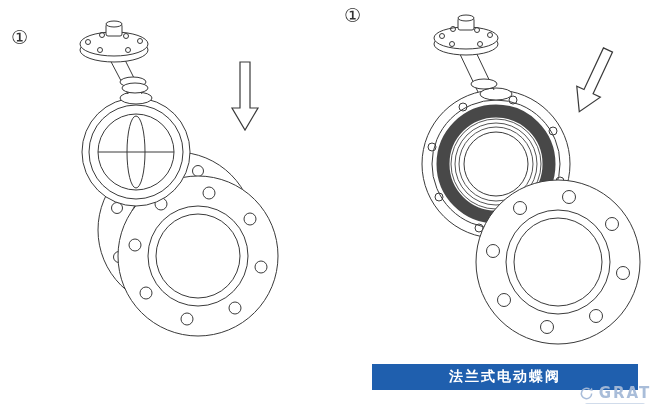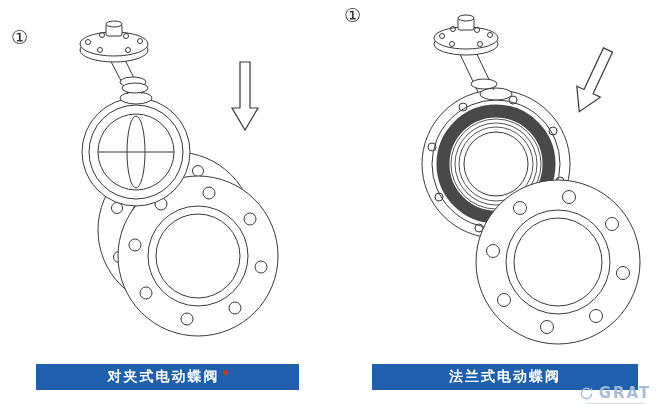--- a/index.html
+++ b/index.html
@@ -149,24 +149,20 @@
         <circle cx="144" cy="31" r="2.5"></circle>
       <circle cx="131" cy="26" r="2.5"></circle>
         <circle cx="107" cy="25" r="2.5"></circle>
     </g>
 
     <g transform="translate(262,46) rotate(25)">
       <polygon points="-5,0 5,0 5,46 13,46 0,68 -13,46 -5,46" fill="#ffffff" stroke="#3a3a3a" stroke-width="1.2"></polygon>
     </g>
   </svg>
 
-  <div class="caption-bar caption-left">
-    <span>对夹式电动蝶阀</span>
-    <span class="red-dot"></span>
-  </div>
 
   <div class="caption-bar caption-right">
     <span>法兰式电动蝶阀</span>
   </div>
 
   <div class="watermark">
     <div class="brand-row">
       <svg width="15" height="15" viewBox="0 0 16 16" fill="none" stroke="#a5bad8" stroke-width="1.6">
         <path d="M13.5 8a5.5 5.5 0 1 1-2.2-4.4"></path>
         <polygon points="13.8,1.8 14.6,5.2 11.2,4.6" fill="#a5bad8" stroke="none"></polygon>

